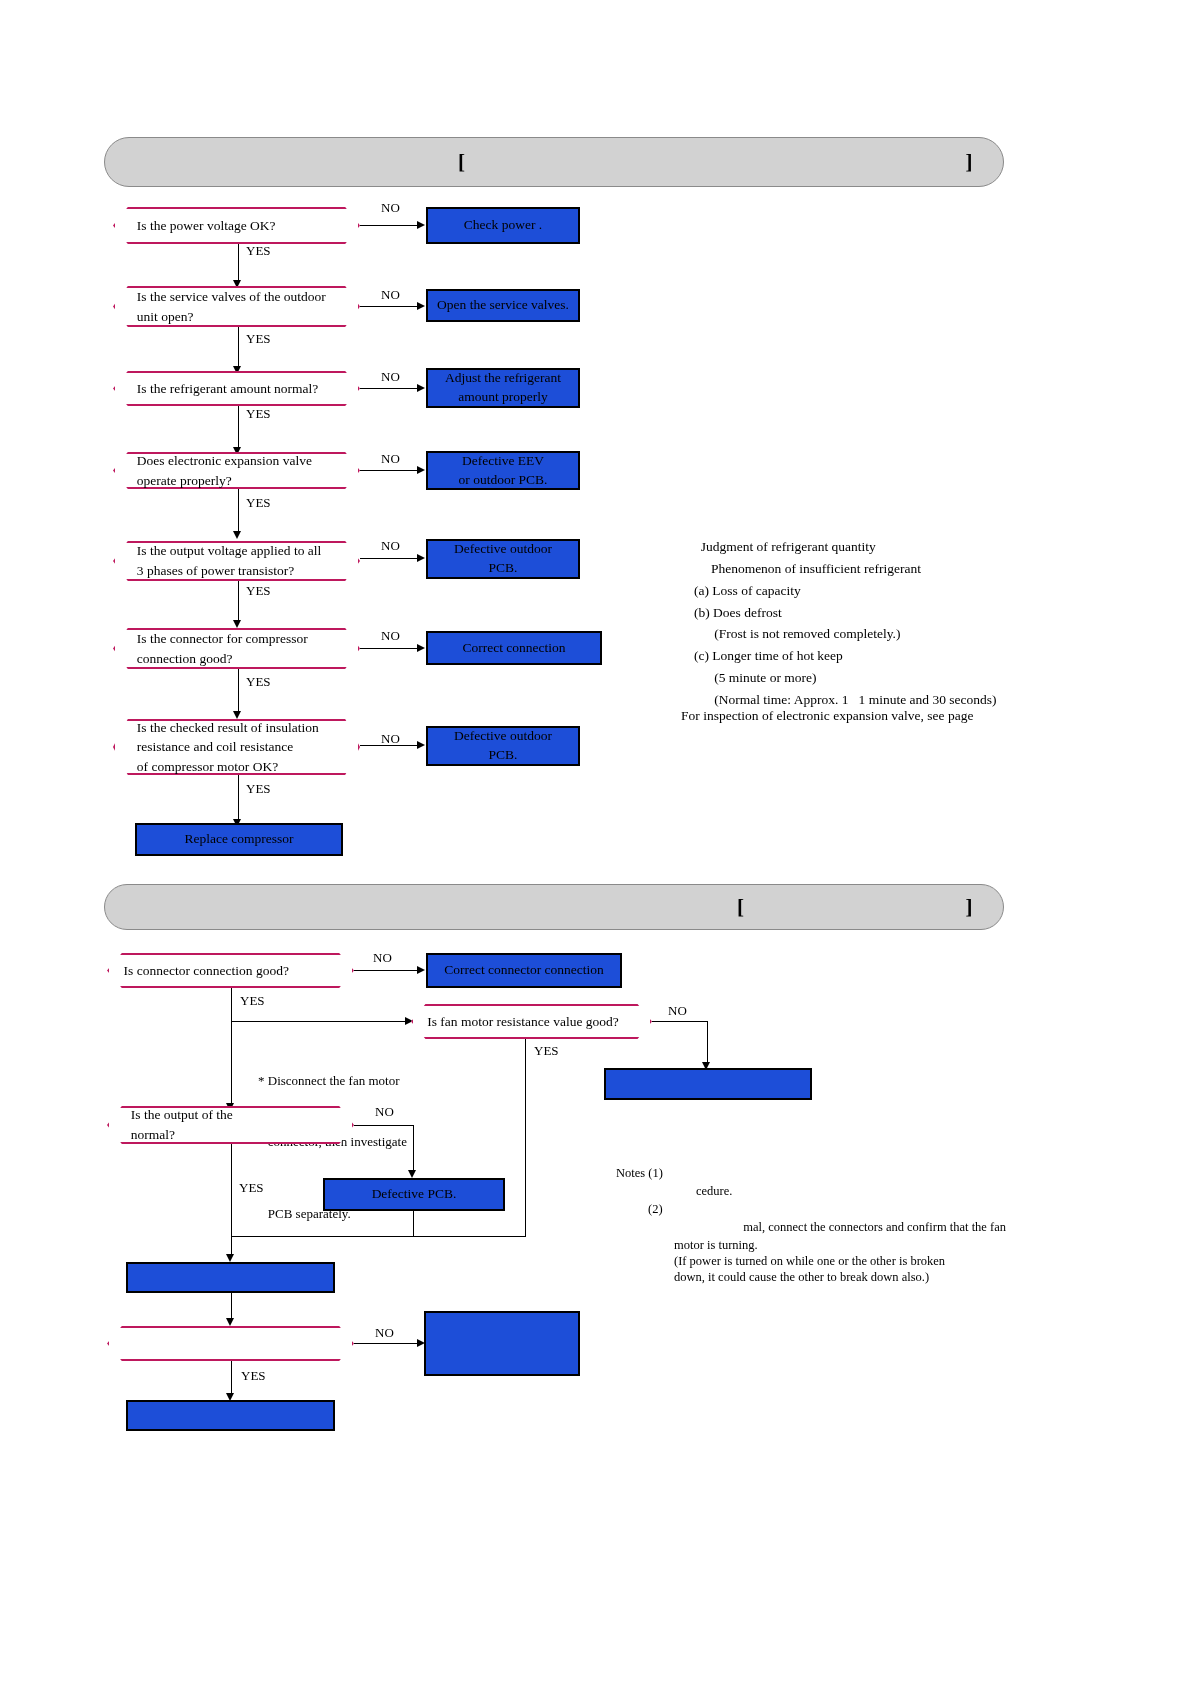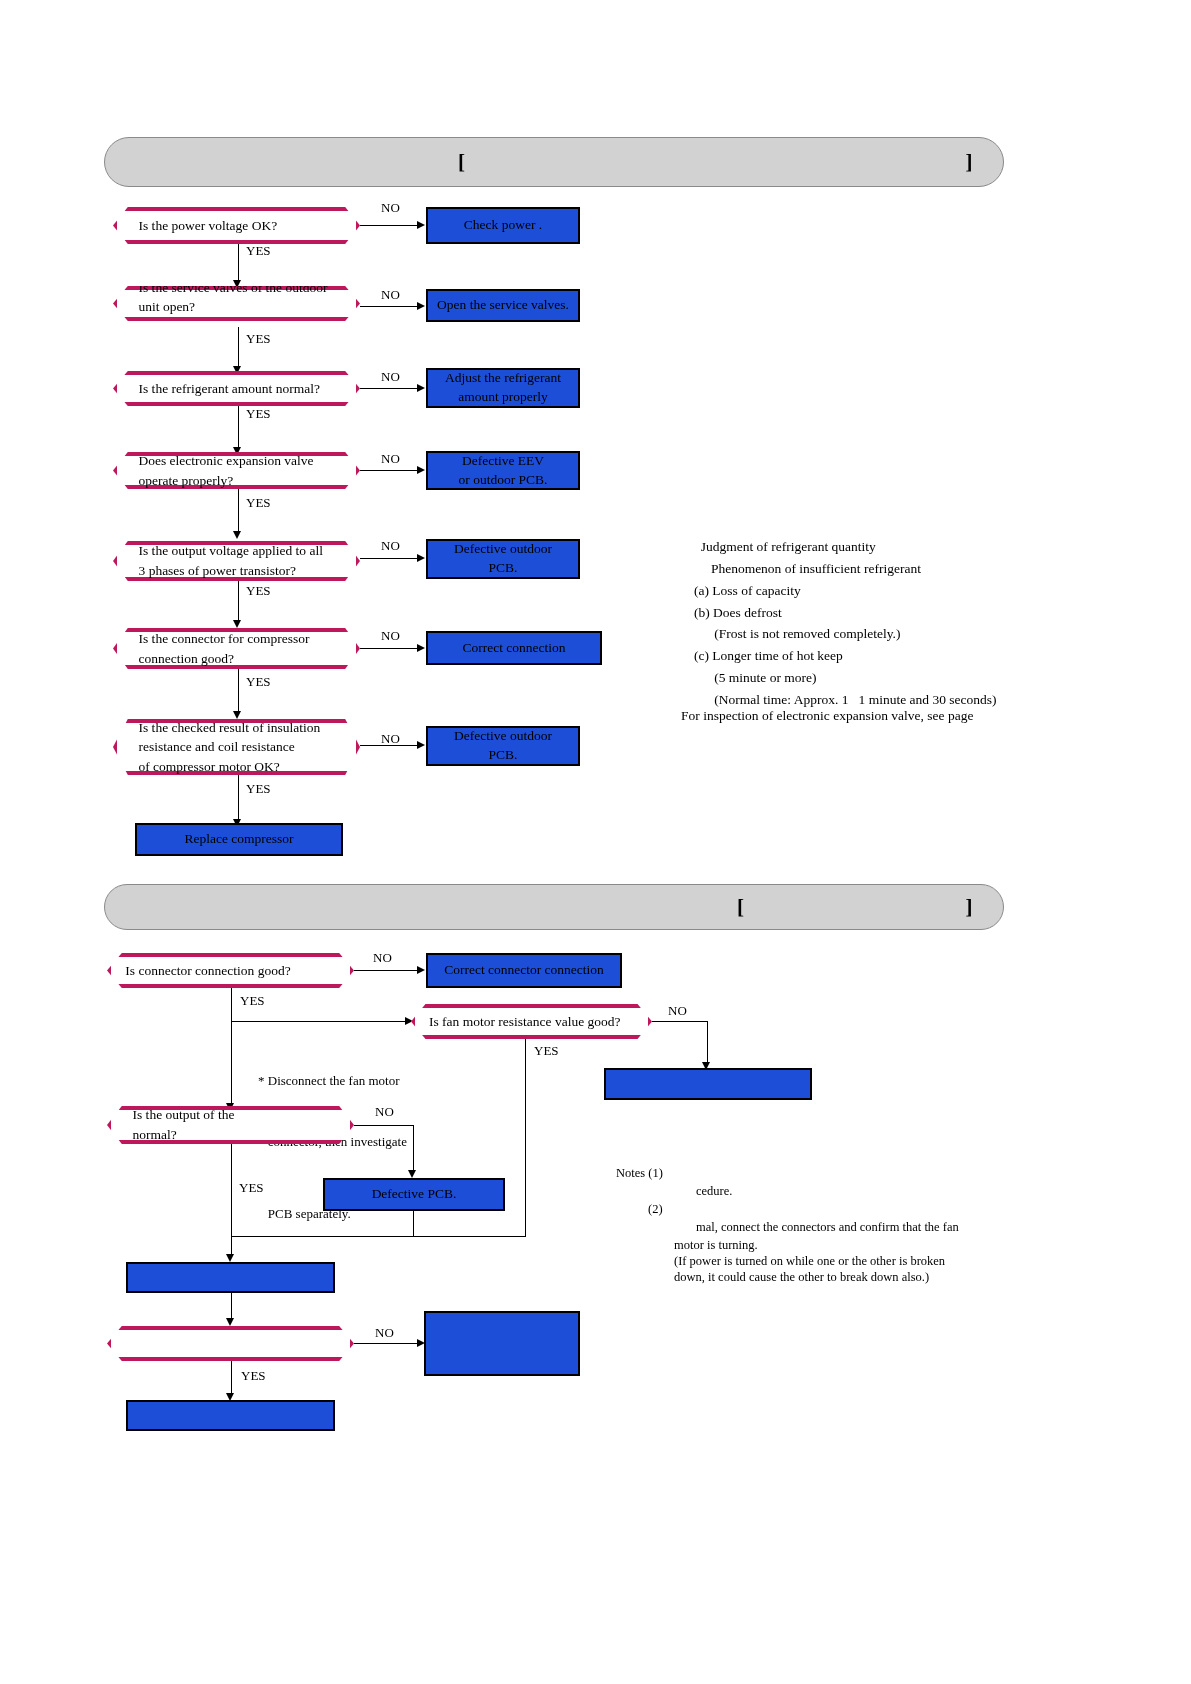--- a/index.html
+++ b/index.html
@@ -39,21 +39,21 @@
     color: #000;
   }
   .bracket-l { left: 0; }
   .bracket-r { right: 0; }
 
   
   .hex {
     position: absolute;
     box-sizing: border-box;
     background: #ffffff;
-    border: 4px solid #be185d;
+    border: 2px solid #be185d;
     clip-path: polygon(6% 0%, 94% 0%, 100% 50%, 94% 100%, 6% 100%, 0% 50%);
     display: flex;
     align-items: center;
   }
   .hex-inner {
     padding-left: 9%;
     padding-right: 6%;
     font-size: 13.5px;
     line-height: 1.45;
     width: 100%;
@@ -153,21 +153,21 @@
   <div class="box" style="left:426px; top:207px; width:154px; height:37px;">
     <div class="box-inner">Check power          .</div>
   </div>
   <div class="hline" style="left:360px; top:225px; width:58px;"></div>
   <div class="arrow-right" style="left:417px; top:221px;"></div>
   <div class="edge-label" style="left:381px; top:200px;">NO</div>
   <div class="vline" style="left:238px; top:244px; height:39px;"></div>
   <div class="arrow-down" style="left:233px; top:280px;"></div>
   <div class="edge-label" style="left:246px; top:243px;">YES</div>
 
-  <div class="hex" style="left:113px; top:286px; width:247px; height:35px;align-items:flex-end;">
+  <div class="hex" style="left:113px; top:286px; width:247px; height:41px;">
     <div class="hex-inner">
       <div>Is the service valves of the outdoor</div>
       <div>unit open?</div>
     </div>
   </div>
   <div class="box" style="left:426px; top:289px; width:154px; height:33px;">
     <div class="box-inner">Open the service valves.</div>
   </div>
   <div class="hline" style="left:360px; top:306px; width:58px;"></div>
   <div class="arrow-right" style="left:417px; top:302px;"></div>
@@ -381,21 +381,21 @@
   <div class="notes-block" style="left:616px; top:1165px; width:390px;">
     <div style="position:relative; height:18px;">
       <span>Notes (1)</span>
     </div>
     <div style="position:relative; height:18px; padding-left:80px;">
       <span>cedure.</span>
     </div>
     <div style="position:relative; height:18px; padding-left:32px;">
       <span>(2)</span>
     </div>
-    <div style="position:relative; height:18px; padding-left:80px;">
+    <div style="position:relative; height:18px; padding-left:80px;text-align:right;">
       <span>mal, connect the connectors and confirm that the fan</span>
     </div>
     <div style="position:relative; height:16px; padding-left:58px;">
       <span>motor is turning.</span>
     </div>
     <div style="position:relative; height:16px; padding-left:58px;">
       <span>(If power is turned on while one or the other is broken</span>
     </div>
     <div style="position:relative; height:16px; padding-left:58px;">
       <span>down, it could cause the other to break down also.)</span>

